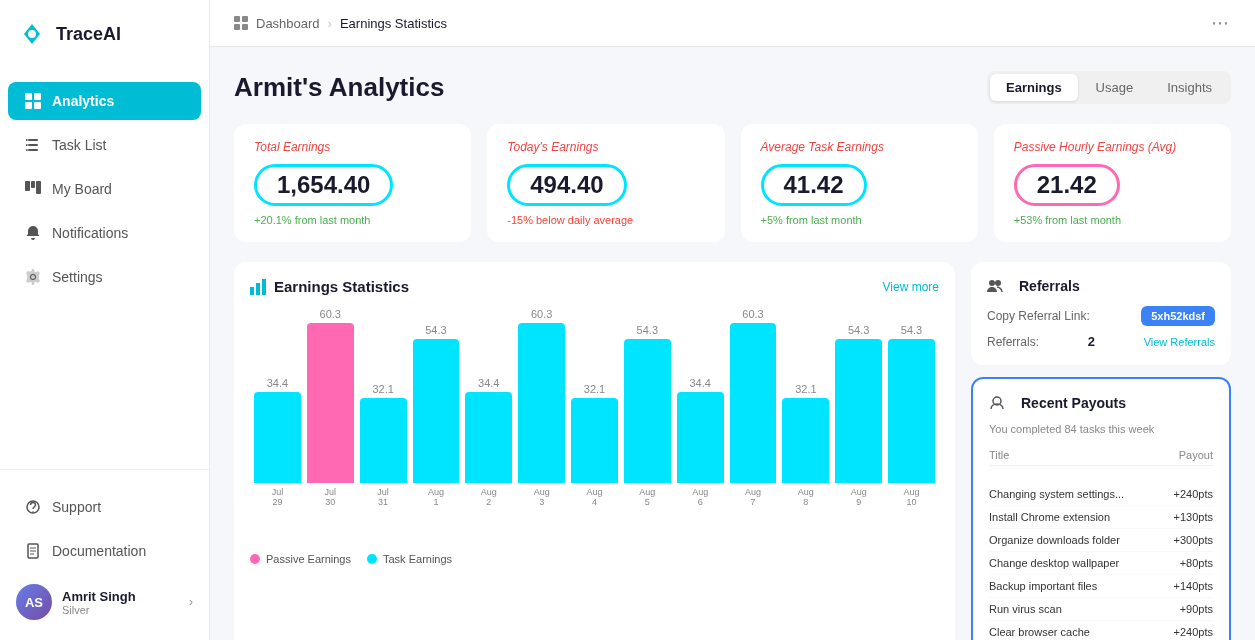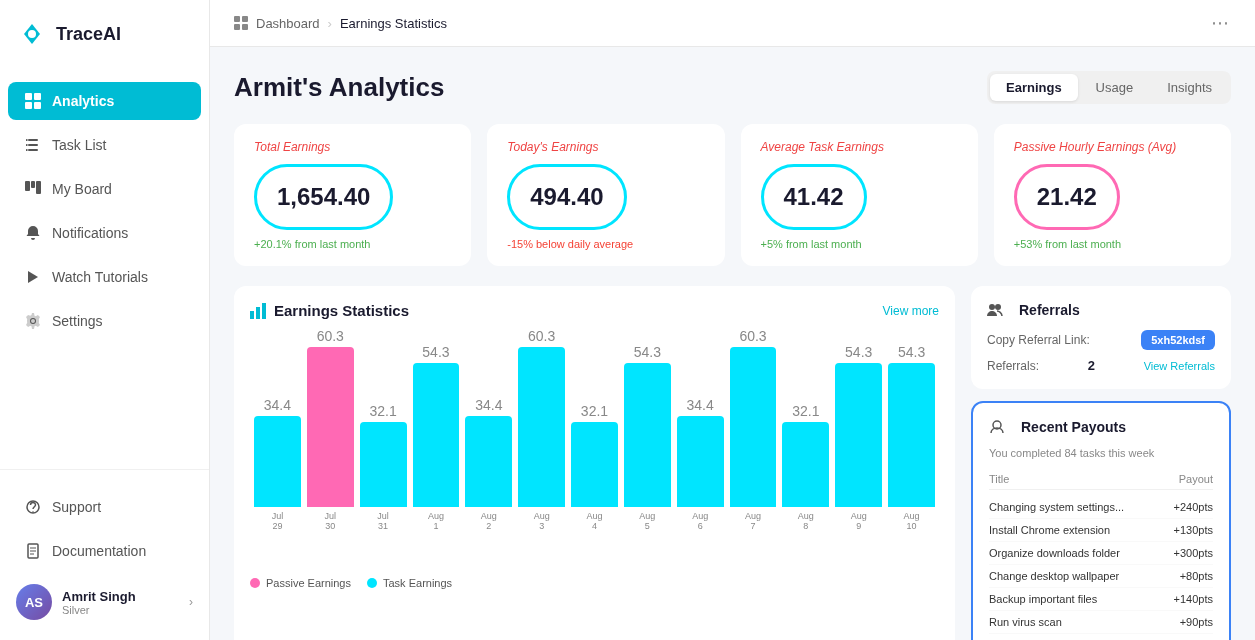--- a/index.html
+++ b/index.html
@@ -40,40 +40,40 @@
     .analytics-header { display: flex; align-items: center; justify-content: space-between; margin-bottom: 20px; }
     .analytics-title { font-size: 26px; font-weight: 700; color: #1a1a2e; }
     .tab-group { display: flex; background: #f0f0f0; border-radius: 8px; padding: 3px; gap: 2px; }
     .tab-btn { padding: 6px 16px; border-radius: 6px; border: none; background: transparent; cursor: pointer; font-size: 13px; color: #666; font-family: inherit; }
     .tab-btn.active { background: #fff; color: #1a1a2e; font-weight: 600; box-shadow: 0 1px 3px rgba(0,0,0,0.1); }
 
     
     .stats-row { display: flex; gap: 16px; margin-bottom: 20px; }
     .stat-card { background: #fff; border-radius: 12px; padding: 16px 20px; flex: 1; }
     .stat-label { font-size: 12px; color: #ef4444; margin-bottom: 10px; font-style: italic; }
-    .stat-value { font-size: 24px; font-weight: 700; color: #1a1a2e; border: 3px solid; border-radius: 50px; display: inline-block; padding: 16px 20px; margin-bottom: 8px; }
+    .stat-value { font-size: 24px; font-weight: 700; color: #1a1a2e; border: 3px solid; border-radius: 50px; display: inline-block; padding: 4px 20px; margin-bottom: 8px; }
     .stat-value.cyan { border-color: #00e5ff; }
     .stat-value.pink { border-color: #ff69b4; }
     .stat-change { font-size: 11px; }
     .stat-change.pos { color: #4caf50; }
     .stat-change.neg { color: #f44336; }
 
     
     .two-col { display: flex; gap: 16px; }
     .chart-section { flex: 1; background: #fff; border-radius: 12px; padding: 16px; }
     .right-col { width: 260px; display: flex; flex-direction: column; gap: 12px; }
 
     
     .chart-header { display: flex; align-items: center; justify-content: space-between; margin-bottom: 12px; }
     .chart-title { display: flex; align-items: center; gap: 8px; font-size: 15px; font-weight: 600; color: #1a1a2e; }
     .view-more { font-size: 12px; color: #00bcd4; cursor: pointer; text-decoration: none; }
     .chart-container { position: relative; height: 230px; }
     .chart-bars { display: flex; align-items: flex-end; height: 200px; gap: 6px; padding: 0 4px; }
     .bar-group { display: flex; flex-direction: column; align-items: center; flex: 1; }
-    .bar-val { font-size: 14px; color: #888; margin-bottom: 3px; }
+    .bar-val { font-size: 11px; color: #888; margin-bottom: 3px; }
     .bar { border-radius: 4px 4px 0 0; width: 100%; }
     .bar.cyan { background: #00e5ff; }
     .bar.pink { background: #ff69b4; }
     .bar-label { font-size: 9px; color: #888; margin-top: 4px; text-align: center; }
     .chart-legend { display: flex; gap: 16px; margin-top: 8px; padding-top: 8px; }
     .legend-item { display: flex; align-items: center; gap: 6px; font-size: 11px; color: #555; }
     .legend-dot { width: 10px; height: 10px; border-radius: 50%; flex-shrink: 0; }
 
     
     .referrals-card { background: #fff; border-radius: 12px; padding: 16px; }
@@ -82,21 +82,21 @@
     .ref-link-label { font-size: 12px; color: #666; }
     .ref-link-value { background: #3b82f6; color: #fff; padding: 4px 10px; border-radius: 6px; font-size: 11px; font-weight: 600; }
     .ref-count-row { display: flex; align-items: center; justify-content: space-between; }
     .ref-count-label { font-size: 12px; color: #666; }
     .ref-count-val { font-size: 13px; font-weight: 700; color: #1a1a2e; }
     .view-refs { font-size: 11px; color: #00bcd4; cursor: pointer; }
 
     
     .payouts-card { background: #fff; border-radius: 12px; padding: 16px; border: 2px solid #3b82f6; flex: 1; overflow: hidden; }
     .payouts-subtitle { font-size: 11px; color: #888; margin-bottom: 10px; }
-    .payouts-table-header { display: flex; justify-content: space-between; padding: 4px 0; border-bottom: 1px solid #f0f0f0; margin-bottom: 6px; }
+    .payouts-table-header { display: flex; justify-content: space-between; padding: 4px 0; border-bottom: 1px solid #f0f0f0; margin-bottom: 17px; }
     .payouts-col-title { font-size: 11px; color: #888; font-weight: 500; }
     .payout-row { display: flex; justify-content: space-between; align-items: center; padding: 5px 0; border-bottom: 1px solid #f9f9f9; }
     .payout-task { font-size: 11px; color: #333; flex: 1; overflow: hidden; text-overflow: ellipsis; white-space: nowrap; }
     .payout-amount { font-size: 11px; color: #333; font-weight: 500; flex-shrink: 0; }
   </style>
 </head>
 <body>
 
 <aside class="sidebar">
   <div class="sidebar-logo">
@@ -142,28 +142,20 @@
       </span>
       <span>My Board</span>
     </div>
     <div class="sidebar-item">
       <span class="icon">
         <svg width="16" height="16" viewBox="0 0 16 16" fill="currentColor">
             <path d="M8 1a5 5 0 0 0-5 5v3l-1.5 2h13l-1.5-2V6A5 5 0 0 0 8 1zm0 14a2 2 0 0 0 2-2H6a2 2 0 0 0 2 2z"></path>
           </svg>
       </span>
       <span>Notifications</span>
-    </div>
-    <div class="sidebar-item">
-      <span class="icon">
-        <svg width="16" height="16" viewBox="0 0 16 16" fill="currentColor">
-            <polygon points="3,2 13,8 3,14"></polygon>
-          </svg>
-      </span>
-      <span>Watch Tutorials</span>
     </div>
     <div class="sidebar-item">
       <span class="icon">
         <svg width="16" height="16" viewBox="0 0 16 16" fill="currentColor">
             <path d="M8 5a3 3 0 1 0 0 6A3 3 0 0 0 8 5zm0 1a2 2 0 1 1 0 4A2 2 0 0 1 8 6z"></path>
             <path d="M7 0l-.5 2.1a6 6 0 0 0-1.2.7L3.1 2 1 4.1l1.2 2.2A6 6 0 0 0 2 8a6 6 0 0 0 .2 1.7L1 11.9 3.1 14l2.2-1.2a6 6 0 0 0 1.2.5L7 16h2l.5-2.7a6 6 0 0 0 1.2-.5l2.2 1.2 2.1-2.1-1.2-2.2A6 6 0 0 0 14 8a6 6 0 0 0-.2-1.7L15 4.1 12.9 2l-2.2 1.2A6 6 0 0 0 9.5 2.7L9 0H7z" opacity="0.3"></path>
           </svg>
       </span>
       <span>Settings</span>
     </div>

